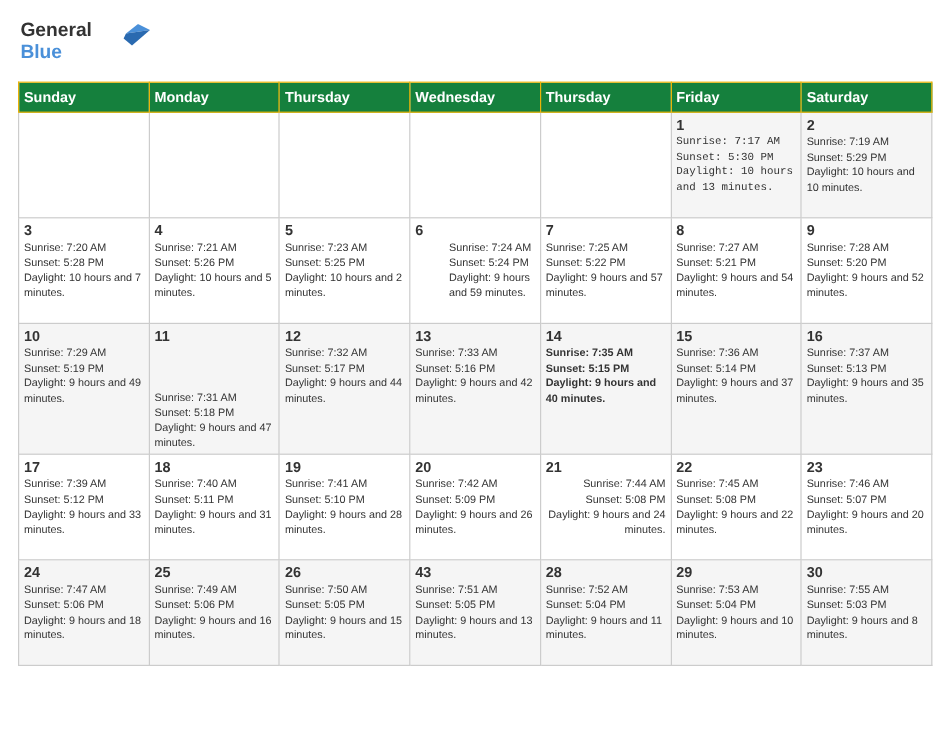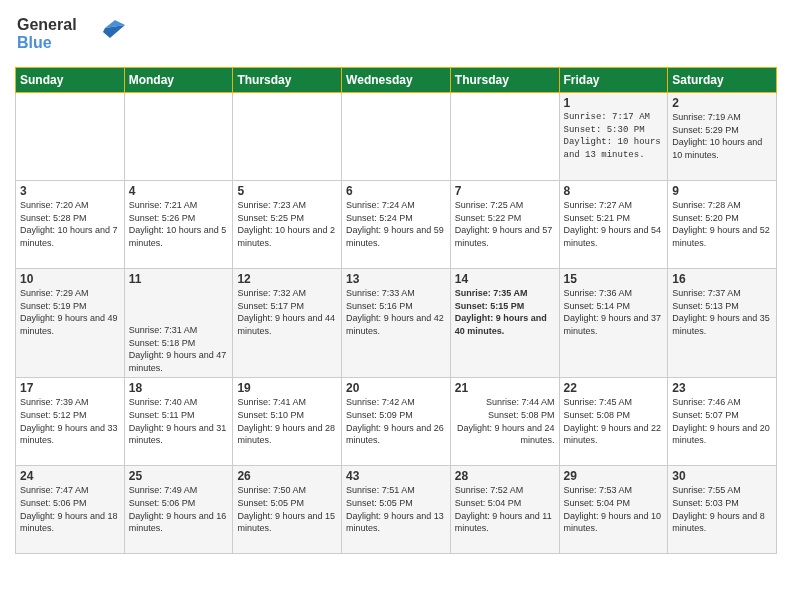--- a/index.html
+++ b/index.html
@@ -147,21 +147,21 @@
 Daylight: 10 hours and 5 minutes.</div>
           </td>
           <td>
             <span class="day-num">5</span>
             <div class="day-info" style="white-space: pre-line;">Sunrise: 7:23 AM
 Sunset: 5:25 PM
 Daylight: 10 hours and 2 minutes.</div>
           </td>
           <td>
             <span class="day-num">6</span>
-            <div class="day-info" style="white-space: pre-line;">Sunrise: 7:24 AM
+            <div class="day-info" style="white-space: pre-line; margin-left: 28px;">Sunrise: 7:24 AM
 Sunset: 5:24 PM
 Daylight: 9 hours and 59 minutes.</div>
           </td>
           <td>
             <span class="day-num">7</span>
             <div class="day-info" style="white-space: pre-line;">Sunrise: 7:25 AM
 Sunset: 5:22 PM
 Daylight: 9 hours and 57 minutes.</div>
           </td>
           <td>

